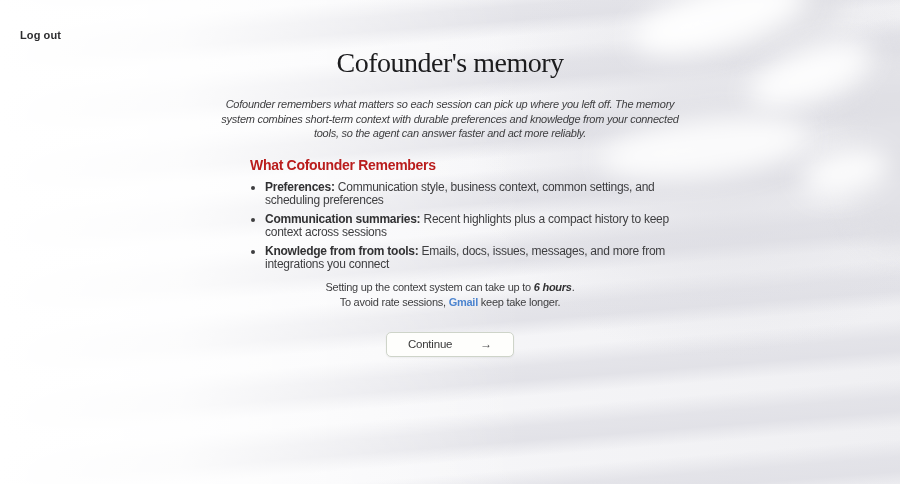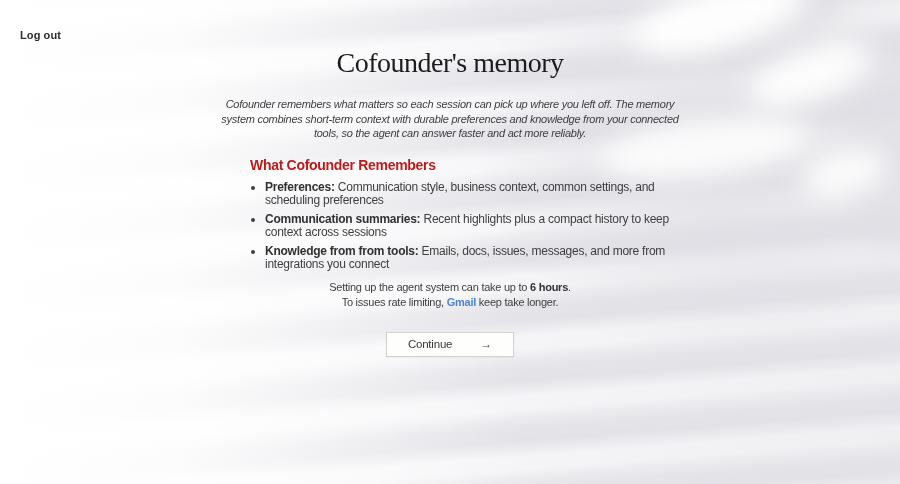--- a/index.html
+++ b/index.html
@@ -74,31 +74,31 @@
     color: #b91c1c;
   }
   ul.memory-list {
     margin: 0; padding: 0 0 0 65px;
     text-align: left;
     font-size: 12px; line-height: 13.5px;
   }
   ul.memory-list li { margin-bottom: 5px; }
   .lead { font-weight: 700; color: #313133; }
   .note { margin-top: 8px; font-size: 11px; line-height: 15.2px; }
-  .note .bold { font-weight: 700; color: #313133; }
+  .note .bold { font-weight: 700; color: #313133; font-style: italic; }
   .note .link { color: #4c84cf; text-decoration: none; cursor: pointer; font-weight: bold; }
 
   .btn-row { margin-top: 22px; }
   button.continue {
     display: inline-flex; align-items: center; justify-content: center; gap: 28px;
     height: 25px; padding: 0 21px;
     font-family: "Liberation Sans", sans-serif;
     font-size: 11.5px; letter-spacing: -0.2px; color: #393939;
     background: #fefefc;
-    border: 1px solid #ced4c9; border-radius: 0;
+    border: 1px solid #ced4c9; border-radius: 5px;
     box-shadow: 0 1px 2px rgba(0,0,0,0.05);
     cursor: pointer;
   }
   button.continue .arrow { font-size: 12px; color: #4a4a4c; }
 </style>
 </head>
 <body>
 
 <div class="stripes"></div>
 <div class="wash"></div>
@@ -119,22 +119,22 @@
 
   <h2 class="section">What Cofounder Remembers</h2>
 
   <ul class="memory-list">
     <li><span class="lead">Preferences:</span><span> Communication style, business context, common settings, and scheduling preferences</span></li>
     <li><span class="lead">Communication summaries:</span><span> Recent highlights plus a compact history to keep context across sessions</span></li>
     <li><span class="lead">Knowledge from from tools:</span><span> Emails, docs, issues, messages, and more from integrations you connect</span></li>
   </ul>
 
   <div class="note">
-    <div><span>Setting up the agent system can take up to </span><span class="bold">6 hours</span><span>.</span></div>
-    <div><span>To issues rate limiting, </span><a class="link">Gmail</a><span> keep take longer.</span></div>
+    <div><span>Setting up the context system can take up to </span><span class="bold">6 hours</span><span>.</span></div>
+    <div><span>To avoid rate sessions, </span><a class="link">Gmail</a><span> keep take longer.</span></div>
   </div>
 
   <div class="btn-row">
     <button class="continue">
       <span>Continue</span>
       <span class="arrow">→</span>
     </button>
   </div>
 </main>
 

